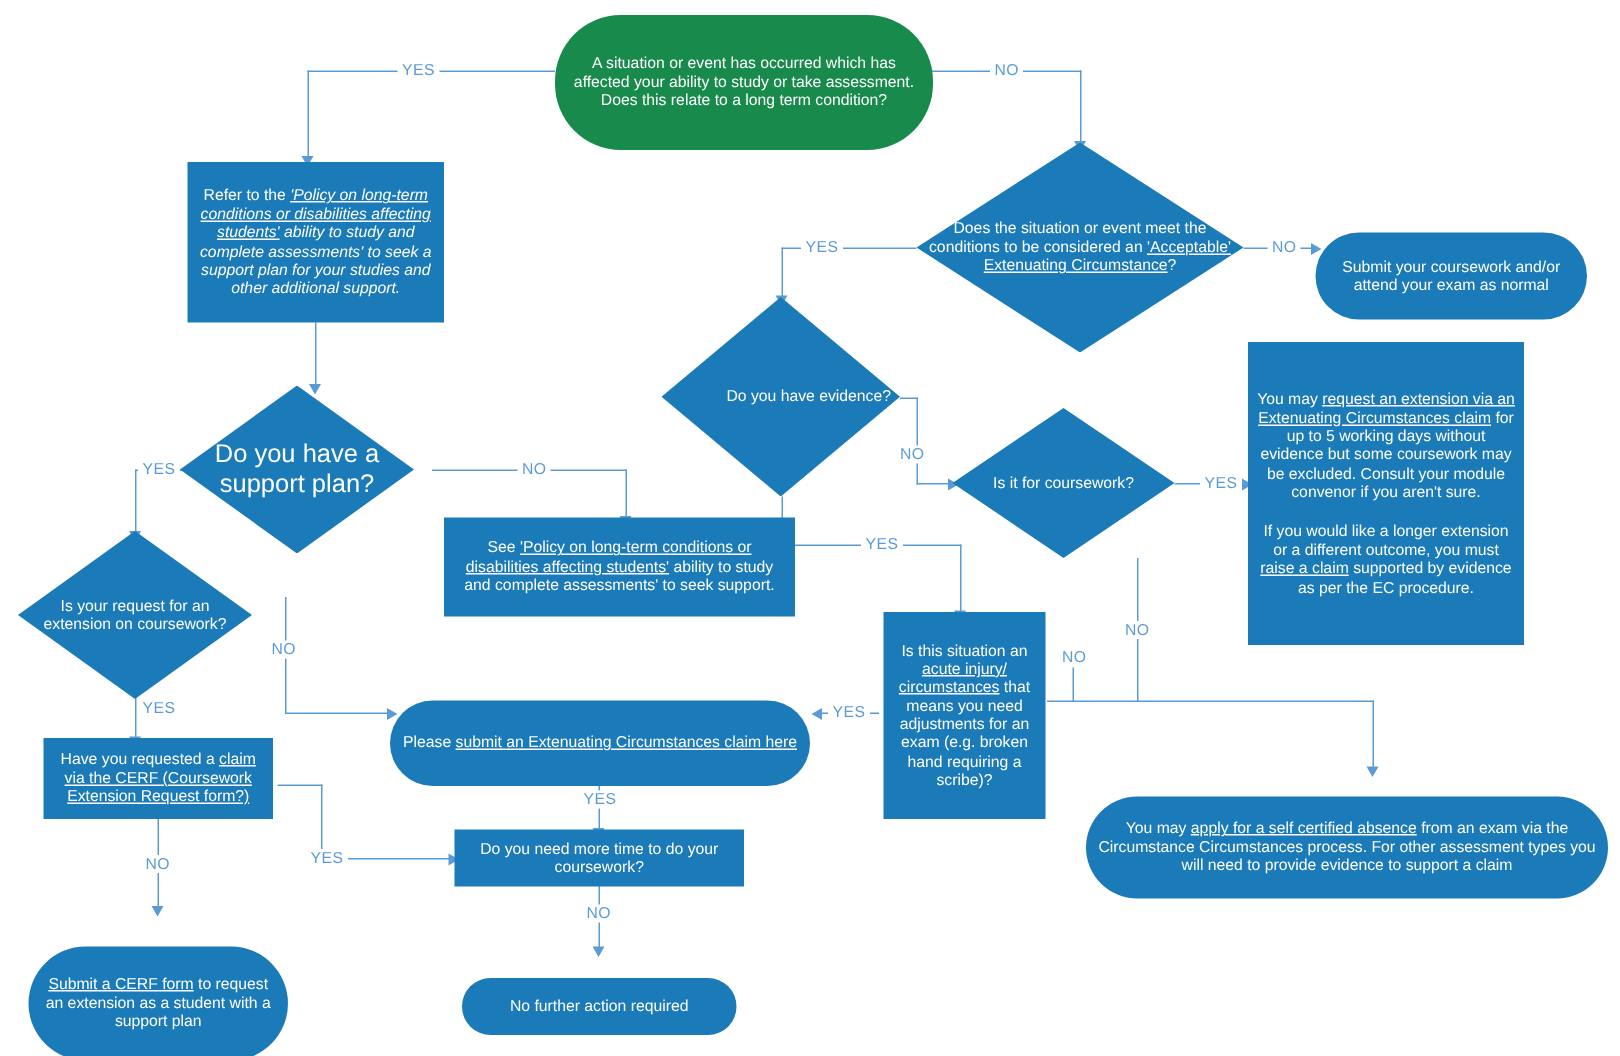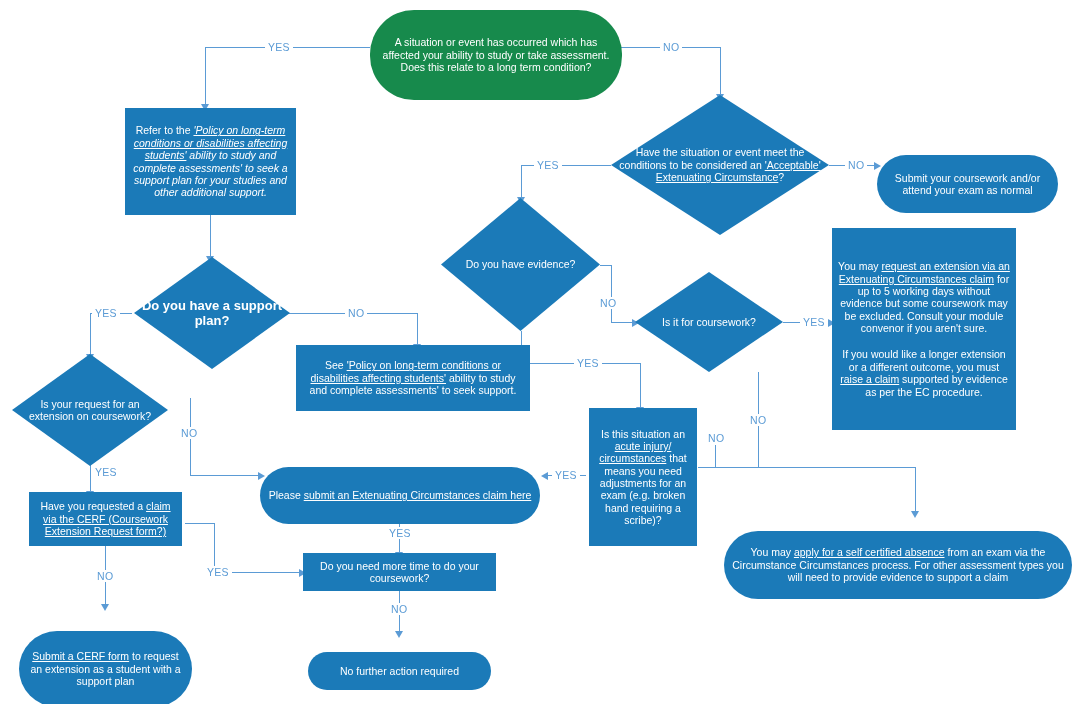--- a/index.html
+++ b/index.html
@@ -131,21 +131,21 @@
       <span>Does this relate to a long term condition?</span>
     </span>
   </div>
 
   <div class="node rect" style="left:125px;top:108px;width:171px;height:107px;font-size:10.5px;">
     <span class="txt">
       <span>Refer to the </span><a class="lnk it" href="#">'Policy on long-term conditions or disabilities affecting students'</a><span class="it"> ability to study and complete assessments' to seek a support plan for your studies and other additional support.</span>
     </span>
   </div>
 
-  <div class="node diamond" style="left:134px;top:257px;width:156px;height:112px;font-size:13px;font-weight:bold;">
+  <div class="node diamond" style="left:120px;top:257px;width:156px;height:112px;font-size:17px;">
     <div class="shape"></div>
     <span class="txt">Do you have a support plan?</span>
   </div>
 
   <div class="node rect" style="left:296px;top:345px;width:234px;height:66px;font-size:10.5px;">
     <span class="txt">
       <span>See </span><a class="lnk" href="#">'Policy on long-term conditions or disabilities affecting students'</a><span> ability to study and complete assessments' to seek support.</span>
     </span>
   </div>
 
@@ -176,29 +176,29 @@
     <span class="txt">No further action required</span>
   </div>
 
   <div class="node rect" style="left:303px;top:553px;width:193px;height:38px;font-size:10.5px;">
     <span class="txt">Do you need more time to do your coursework?</span>
   </div>
 
   <div class="node diamond" style="left:611px;top:95px;width:218px;height:140px;font-size:10.5px;">
     <div class="shape"></div>
     <span class="txt">
-      <span>Have the situation or event meet the conditions to be considered an </span><a class="lnk" href="#">'Acceptable' Extenuating Circumstance</a><span>?</span>
+      <span>Does the situation or event meet the conditions to be considered an </span><a class="lnk" href="#">'Acceptable' Extenuating Circumstance</a><span>?</span>
     </span>
   </div>
 
   <div class="node round" style="left:877px;top:136px;width:181px;height:58px;font-size:10.5px;">
     <span class="txt">Submit your coursework and/or attend your exam as normal</span>
   </div>
 
-  <div class="node diamond" style="left:441px;top:198px;width:159px;height:133px;font-size:10.5px;">
+  <div class="node diamond" style="left:441px;top:198px;width:159px;height:133px;font-size:10.5px;justify-content:flex-end;">
     <div class="shape"></div>
     <span class="txt">Do you have evidence?</span>
   </div>
 
   <div class="node diamond" style="left:635px;top:272px;width:148px;height:100px;font-size:10.5px;">
     <div class="shape"></div>
     <span class="txt">Is it for coursework?</span>
   </div>
 
   <div class="node rect" style="left:589px;top:408px;width:108px;height:138px;font-size:10.5px;">

